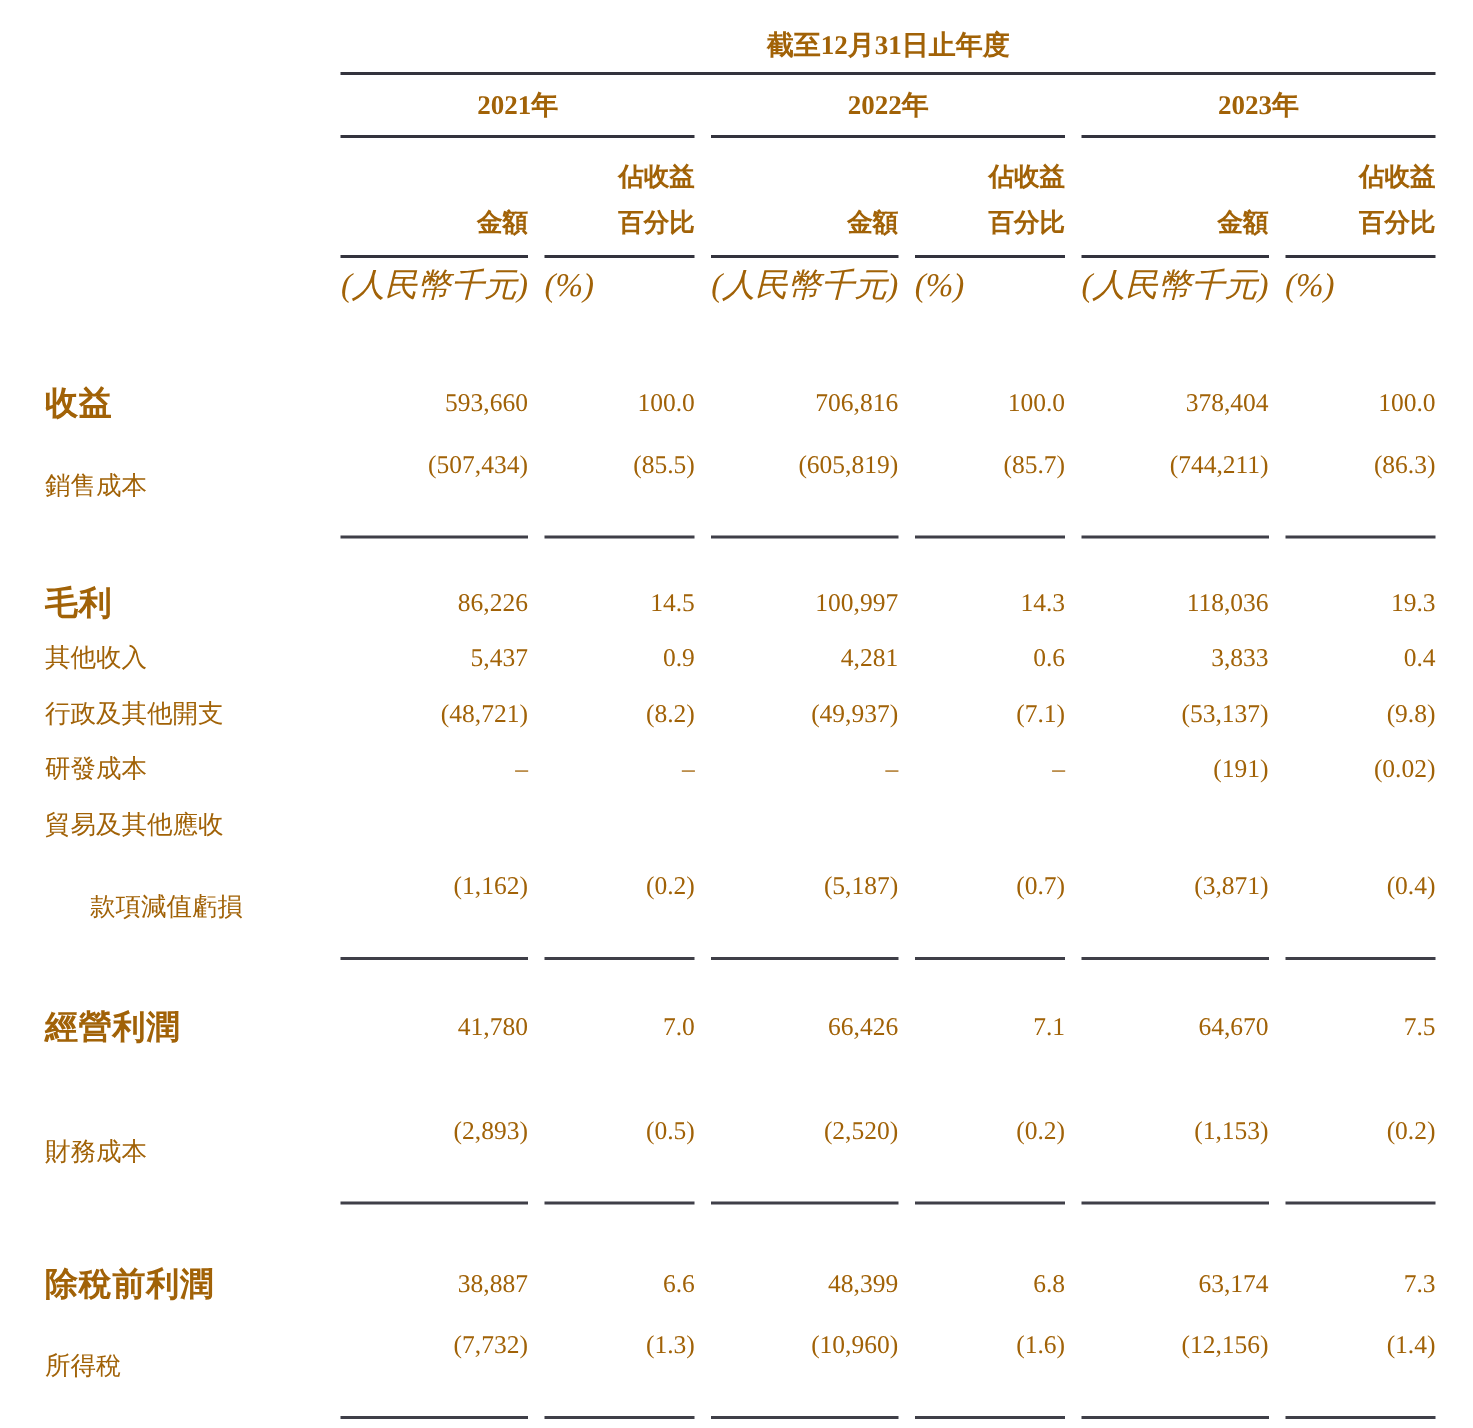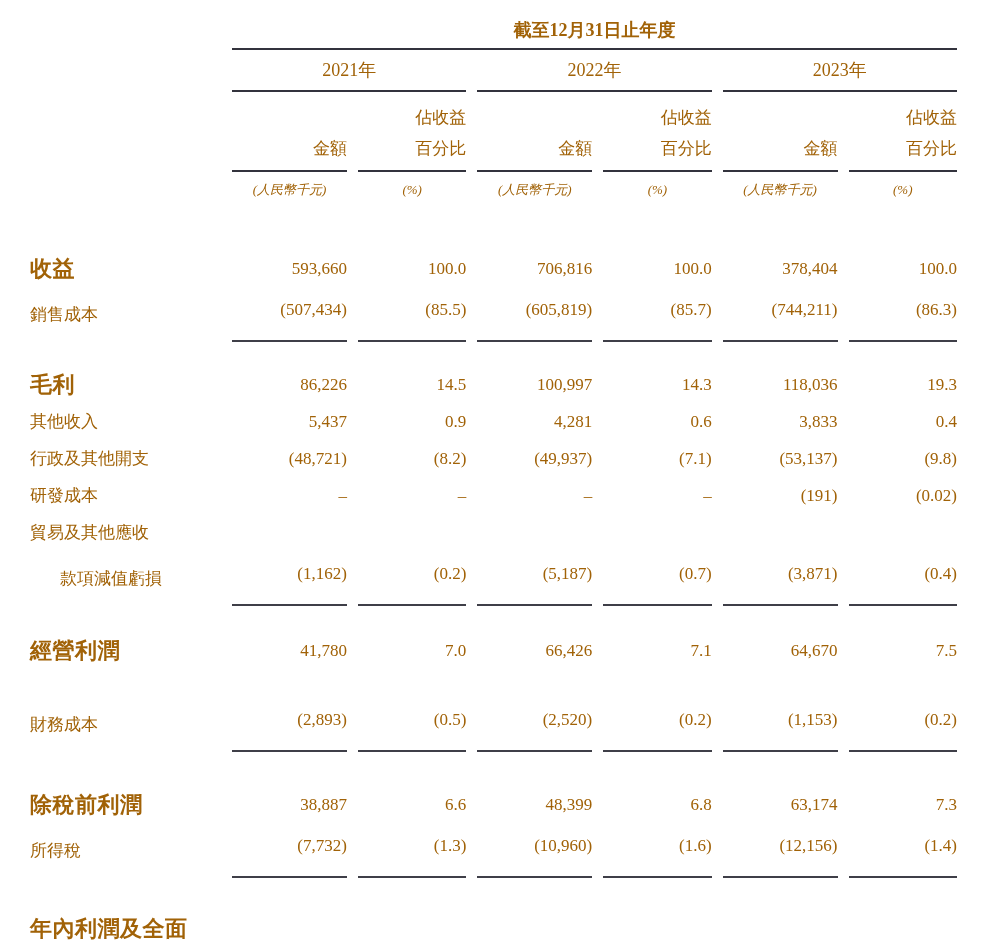--- a/index.html
+++ b/index.html
@@ -44,57 +44,57 @@
     text-align: center;
     font-weight: 700;
     padding-bottom: 6px;
     border-bottom: 2px solid #33333d;
     font-size: 18px;
   }
   th.year {
     height: 40px;
     vertical-align: middle;
     text-align: center;
-    font-weight: 400;
+    font-weight: 700;
     font-size: 18px;
     border-bottom: 2px solid #33333d;
   }
   th.colhead {
     height: 72px;
     vertical-align: bottom;
     text-align: right;
-    font-weight: 400;
+    font-weight: 700;
     padding-bottom: 6px;
     border-bottom: 2px solid #33333d;
   }
   th.colhead .ln { display: block; line-height: 31px; }
   td.unit {
     height: 36px;
     vertical-align: middle;
-    text-align: center;
+    text-align: left;
     font-style: italic;
-    font-size: 13px;
+    font-size: 22px;
   }
 
   
   tr.dr td { height: 37px; vertical-align: middle; }
   td.lbl { text-align: left; }
   td.num { text-align: right; }
   tr.bold td.lbl {
     font-weight: 700;
     font-family: "DejaVu Sans", "Liberation Sans", sans-serif;
     font-size: 22px;
     letter-spacing: 0.5px;
   }
   tr.ind td.lbl { padding-left: 30px; }
 
   tr.ul td { height: 46px; }
   tr.ul td.num {
     border-bottom: 2px solid #3f3f48;
-    padding-bottom: 7px;
+    padding-bottom: 24px;
   }
 
   tr.dul td { height: 48px; }
   tr.dul td.num {
     position: relative;
     border-bottom: 4px solid #26262e;
     padding-bottom: 6px;
   }
   tr.dul td.num::after {
     content: "";

